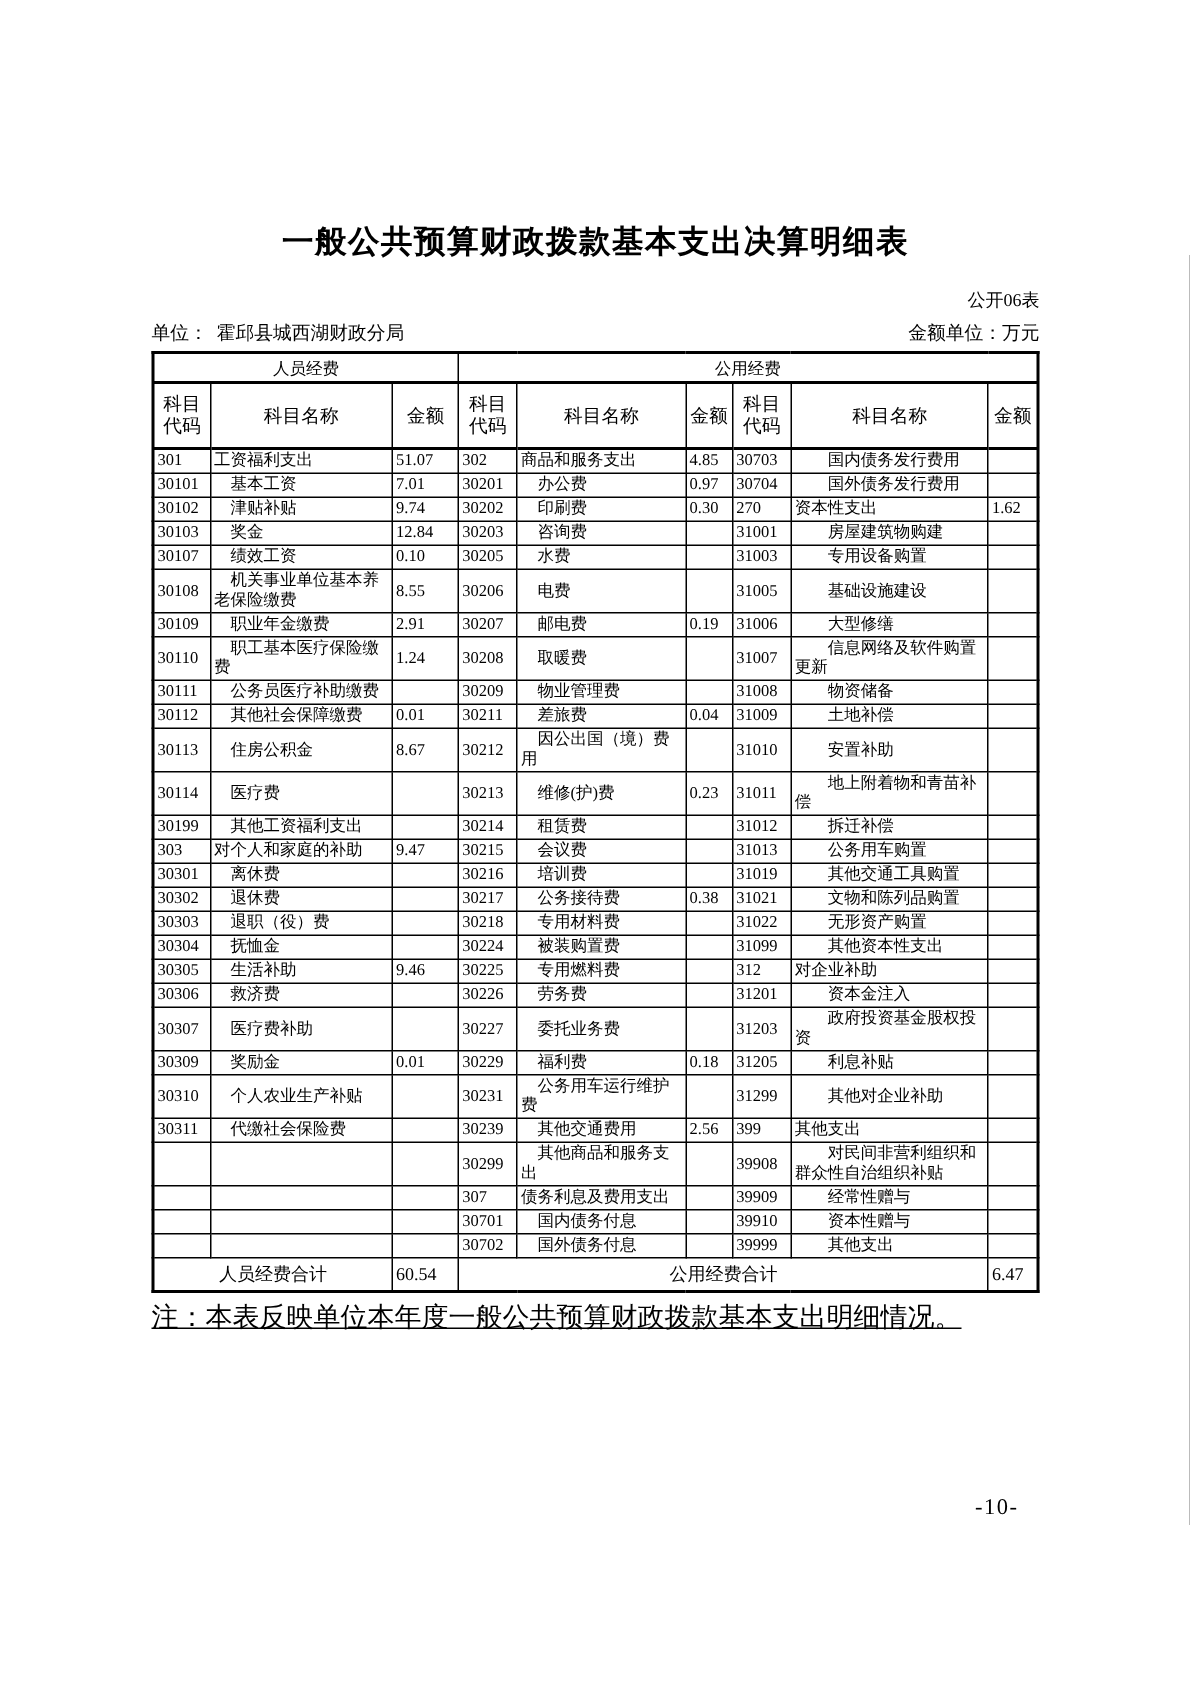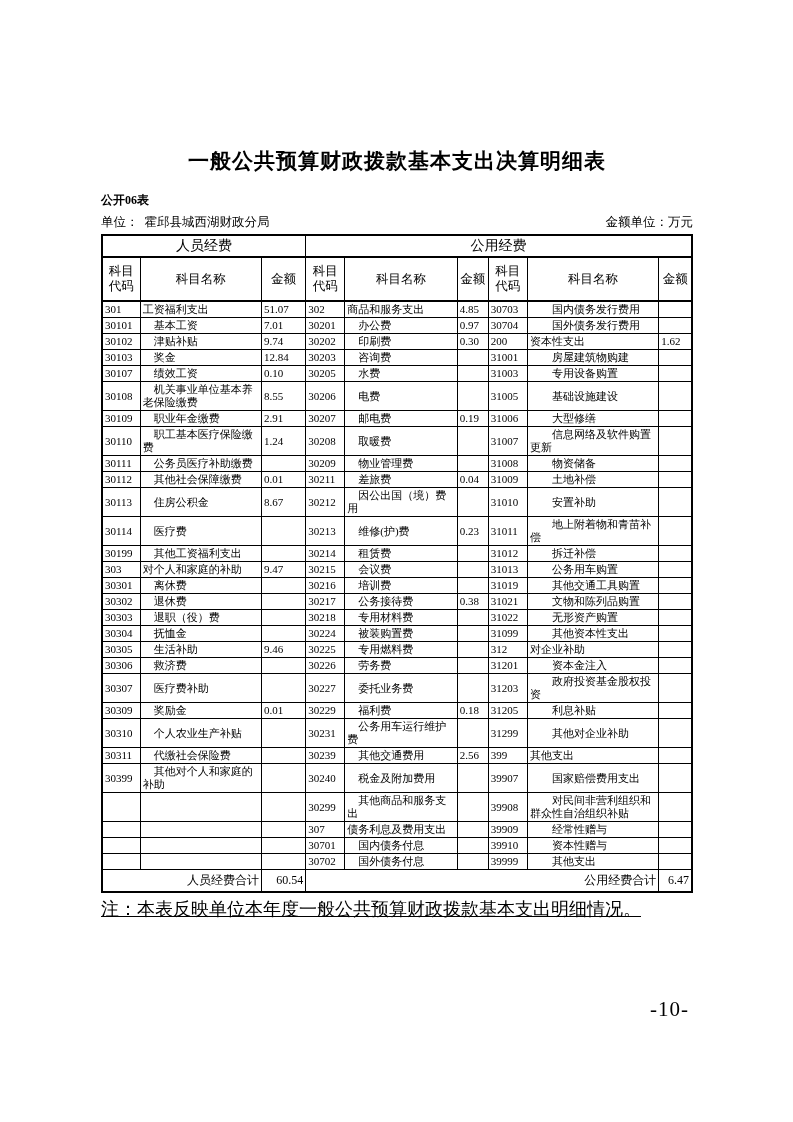--- a/index.html
+++ b/index.html
@@ -13,54 +13,54 @@
     color: #000;
     overflow: hidden;
   }
   .content { position: absolute; left: 101px; top: 147px; width: 592px; }
   .doc-title {
     font-family: "Liberation Sans", "DejaVu Sans", sans-serif;
     font-size: 21px; font-weight: bold;
     text-align: center; letter-spacing: 1px;
     margin-bottom: 17px;
   }
-  .form-code { font-size: 12px; margin-bottom: 5px; font-weight: bold; }
+  .form-code { font-size: 12px; text-align: right; margin-bottom: 5px; }
   .unit-row { font-size: 12.5px; display: flex; justify-content: space-between; align-items: flex-end; margin-bottom: 3px; }
   .unit-left .val { margin-left: 6px; }
   table.main {
     width: 592px; table-layout: fixed;
     border-collapse: collapse;
     border: 2px solid #000;
   }
   table.main th, table.main td {
     border: 1px solid #000;
     font-weight: normal;
     overflow: hidden;
     padding: 1px 2px;
   }
   thead tr.group-row th {
-    font-size: 14px; height: 20px;
+    font-size: 11px; height: 20px;
     text-align: center; vertical-align: middle;
     border-bottom: 2px solid #000;
   }
   thead tr.cols-row th {
     font-size: 12.5px; height: 44px; line-height: 15px;
     text-align: center; vertical-align: middle;
     white-space: pre-line;
     border-bottom: 2px solid #000;
   }
   tbody td { font-size: 11px; height: 16px; line-height: 13px; vertical-align: middle; }
   tbody td.name.ind { text-indent: 1em; }
   tbody td.name.c8.ind { text-indent: 2em; }
-  tfoot td { font-size: 12px; height: 22px; vertical-align: middle; text-align: right; }
-  tfoot td.lbl { }
+  tfoot td { font-size: 12px; height: 22px; vertical-align: middle; }
+  tfoot td.lbl { text-align: center; }
   .note { font-size: 18px; margin-top: 4px; text-decoration: underline; }
   .pagenum {
     position: absolute; left: 650px; top: 997px;
-    font-size: 21px; letter-spacing: 1px;
+    font-size: 15px; letter-spacing: 1px;
   }
 </style>
 </head>
 <body>
 
 <div class="page">
   <div class="content">
 
     <div class="doc-title">一般公共预算财政拨款基本支出决算明细表</div>
 
@@ -128,21 +128,21 @@
             <td class="name c8 ind">国外债务发行费用</td>
             <td class="amt c9"></td>
           </tr>
           <tr>
             <td class="code c1">30102</td>
             <td class="name c2 ind">津贴补贴</td>
             <td class="amt c3">9.74</td>
             <td class="code c4">30202</td>
             <td class="name c5 ind">印刷费</td>
             <td class="amt c6">0.30</td>
-            <td class="code c7">200</td>
+            <td class="code c7">270</td>
             <td class="name c8">资本性支出</td>
             <td class="amt c9">1.62</td>
           </tr>
           <tr>
             <td class="code c1">30103</td>
             <td class="name c2 ind">奖金</td>
             <td class="amt c3">12.84</td>
             <td class="code c4">30203</td>
             <td class="name c5 ind">咨询费</td>
             <td class="amt c6"></td>
@@ -361,31 +361,20 @@
           </tr>
           <tr>
             <td class="code c1">30311</td>
             <td class="name c2 ind">代缴社会保险费</td>
             <td class="amt c3"></td>
             <td class="code c4">30239</td>
             <td class="name c5 ind">其他交通费用</td>
             <td class="amt c6">2.56</td>
             <td class="code c7">399</td>
             <td class="name c8">其他支出</td>
-            <td class="amt c9"></td>
-          </tr>
-          <tr>
-            <td class="code c1">30399</td>
-            <td class="name c2 ind">其他对个人和家庭的补助</td>
-            <td class="amt c3"></td>
-            <td class="code c4">30240</td>
-            <td class="name c5 ind">税金及附加费用</td>
-            <td class="amt c6"></td>
-            <td class="code c7">39907</td>
-            <td class="name c8 ind">国家赔偿费用支出</td>
             <td class="amt c9"></td>
           </tr>
           <tr>
             <td class="code c1"></td>
             <td class="name c2"></td>
             <td class="amt c3"></td>
             <td class="code c4">30299</td>
             <td class="name c5 ind">其他商品和服务支出</td>
             <td class="amt c6"></td>
             <td class="code c7">39908</td>

